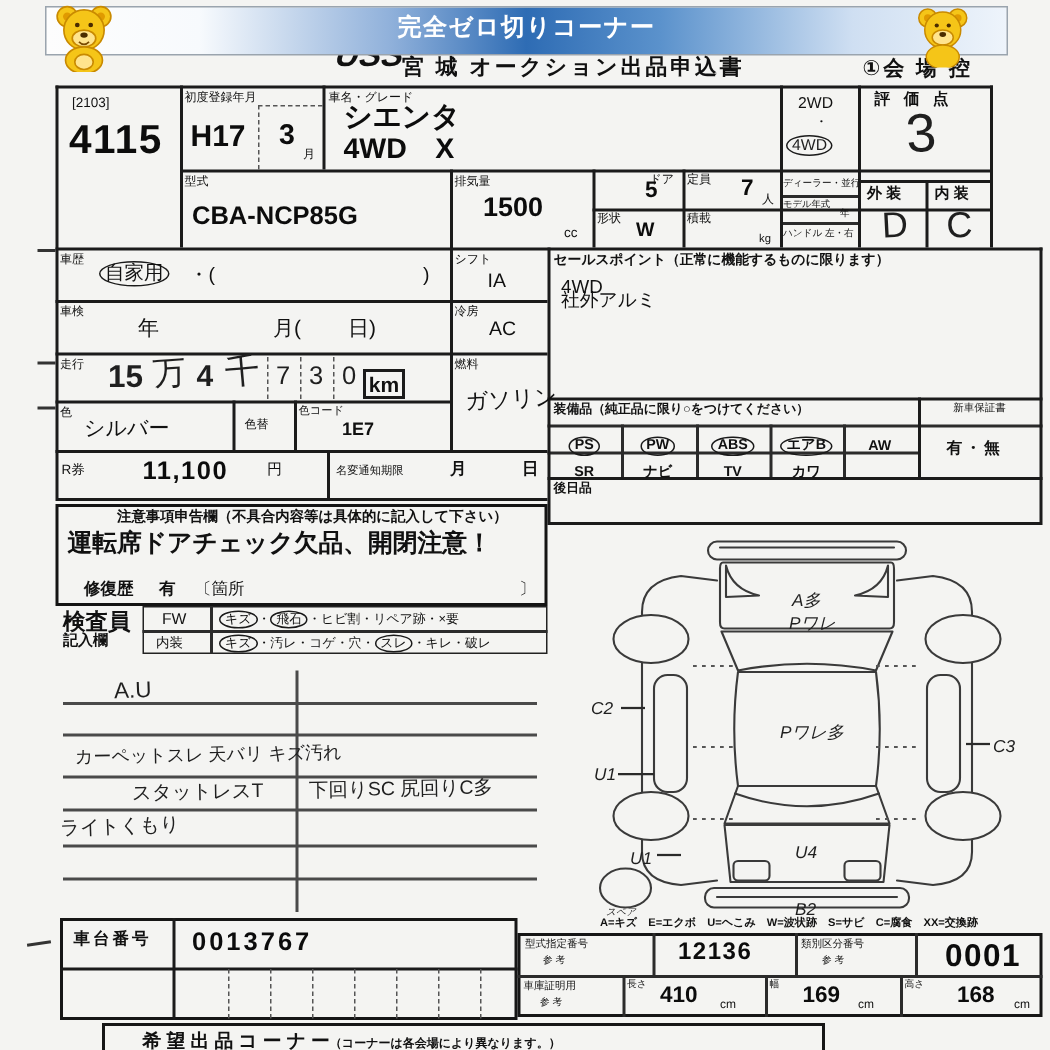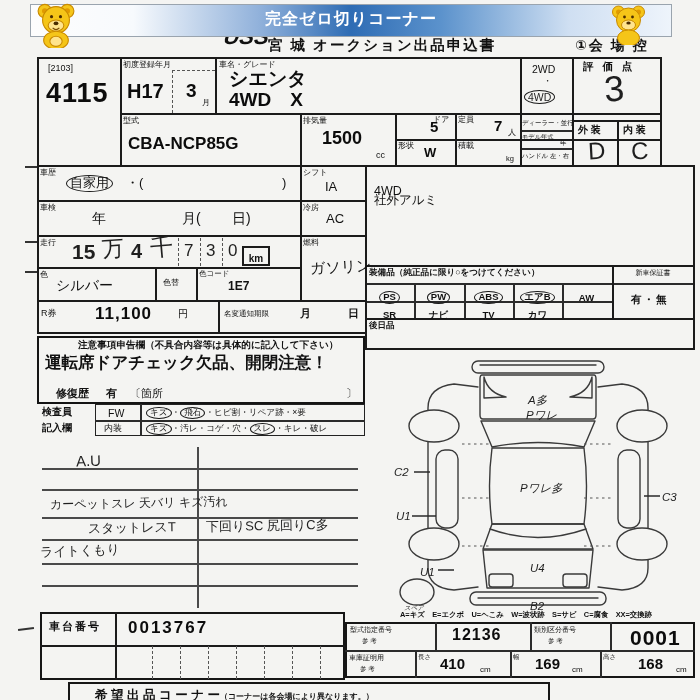--- a/index.html
+++ b/index.html
@@ -153,20 +153,21 @@
   <div class="a hand" style="left:631px;top:137px;font-size:24px;transform:rotate(-3deg);">C</div>
 
   <div class="a lbl" style="left:40px;top:168px;">車歴</div>
   <div class="a" style="left:66px;top:173px;"><span class="oval" style="font-size:13px;">自家用</span></div>
   <div class="a" style="left:126px;top:176px;font-size:13px;">・(</div>
   <div class="a" style="left:282px;top:176px;font-size:13px;">)</div>
 
   <div class="a lbl" style="left:303px;top:168px;">シフト</div>
   <div class="a" style="left:325px;top:180px;font-size:13px;">IA</div>
 
+  <div class="a" style="left:369px;top:168px;font-size:9.2px;font-weight:bold;">セールスポイント（正常に機能するものに限ります）</div>
   <div class="a" style="left:374px;top:184px;font-size:12.5px;">4WD</div>
   <div class="a" style="left:374px;top:193px;font-size:12.5px;">社外アルミ</div>
 
   <div class="a lbl" style="left:40px;top:203px;">車検</div>
   <div class="a" style="left:92px;top:210px;font-size:14px;">年</div>
   <div class="a" style="left:182px;top:210px;font-size:14px;">月(</div>
   <div class="a" style="left:232px;top:210px;font-size:14px;">日)</div>
   <div class="a lbl" style="left:303px;top:203px;">冷房</div>
   <div class="a" style="left:326px;top:212px;font-size:13px;">AC</div>
 
@@ -174,21 +175,21 @@
   <div class="a vd" style="left:178px;top:238px;height:28px;"></div>
   <div class="a vd" style="left:200px;top:238px;height:28px;"></div>
   <div class="a vd" style="left:222px;top:238px;height:28px;"></div>
   <div class="a hand" style="left:72px;top:240px;font-size:21px;font-weight:bold;">15</div>
   <div class="a hand" style="left:102px;top:236px;font-size:22px;transform:rotate(-4deg);">万</div>
   <div class="a hand" style="left:131px;top:240px;font-size:20px;font-weight:bold;">4</div>
   <div class="a hand" style="left:150px;top:234px;font-size:23px;transform:rotate(-5deg);">千</div>
   <div class="a hand" style="left:184px;top:241px;font-size:17px;">7</div>
   <div class="a hand" style="left:206px;top:241px;font-size:17px;">3</div>
   <div class="a hand" style="left:228px;top:241px;font-size:17px;">0</div>
-  <div class="a ctr" style="left:242px;top:246px;width:28px;height:20px;border:2px solid #1b1b1b;"><span style="font-size:10px;font-weight:bold;">km</span></div>
+  <div class="a ctr" style="left:242px;top:246px;width:28px;height:20px;border:2px solid #1b1b1b;"><span style="font-size:14px;font-weight:bold;">km</span></div>
   <div class="a lbl" style="left:303px;top:238px;">燃料</div>
   <div class="a" style="left:310px;top:258px;font-size:15px;transform:rotate(-3deg);">ガソリン</div>
 
   <div class="a lbl" style="left:40px;top:270px;">色</div>
   <div class="a" style="left:56px;top:277px;font-size:14px;">シルバー</div>
   <div class="a lbl" style="left:163px;top:278px;">色替</div>
   <div class="a lbl" style="left:199px;top:270px;font-size:7.5px;">色コード</div>
   <div class="a" style="left:228px;top:280px;font-size:12px;font-weight:bold;">1E7</div>
 
   <div class="a lbl" style="left:41px;top:308px;font-size:9px;">R券</div>
@@ -216,21 +217,21 @@
   <div class="a" style="left:42px;top:339px;font-size:9.6px;font-weight:bold;margin-left:36px;">注意事項申告欄（不具合内容等は具体的に記入して下さい）</div>
   <div class="a" style="left:45px;top:353px;font-size:16.5px;font-weight:bold;">運転席ドアチェック欠品、開閉注意！</div>
   <div class="a" style="left:56px;top:387px;font-size:11px;font-weight:bold;">修復歴</div>
   <div class="a" style="left:106px;top:387px;font-size:11px;font-weight:bold;">有</div>
   <div class="a" style="left:130px;top:387px;font-size:11px;">〔箇所</div>
   <div class="a" style="left:346px;top:387px;font-size:11px;">〕</div>
 
   <div class="a" style="left:95px;top:404px;width:270px;height:32px;border:1.5px solid #222;"></div>
   <div class="a hl2" style="left:95px;top:420px;width:270px;"></div>
   <div class="a vl2" style="left:140px;top:404px;height:32px;"></div>
-  <div class="a" style="left:42px;top:406px;font-size:10px;font-weight:bold;">検査員</div>
+  <div class="a" style="left:42px;top:406px;font-size:15px;font-weight:bold;">検査員</div>
   <div class="a" style="left:42px;top:422px;font-size:10px;font-weight:bold;">記入欄</div>
   <div class="a" style="left:108px;top:407px;font-size:10.5px;">FW</div>
   <div class="a" style="left:104px;top:423px;font-size:9px;">内装</div>
   <div class="a" style="left:146px;top:407px;font-size:8.6px;">
     <span class="oval">キズ</span><span>・</span><span class="oval">飛石</span><span>・</span><span>ヒビ割</span><span>・</span><span>リペア跡</span><span>・</span><span>×要</span>
   </div>
   <div class="a" style="left:146px;top:423px;font-size:8.6px;">
     <span class="oval">キズ</span><span>・</span><span>汚レ</span><span>・</span><span>コゲ</span><span>・</span><span>穴</span><span>・</span><span class="oval">スレ</span><span>・</span><span>キレ</span><span>・</span><span>破レ</span>
   </div>
 

